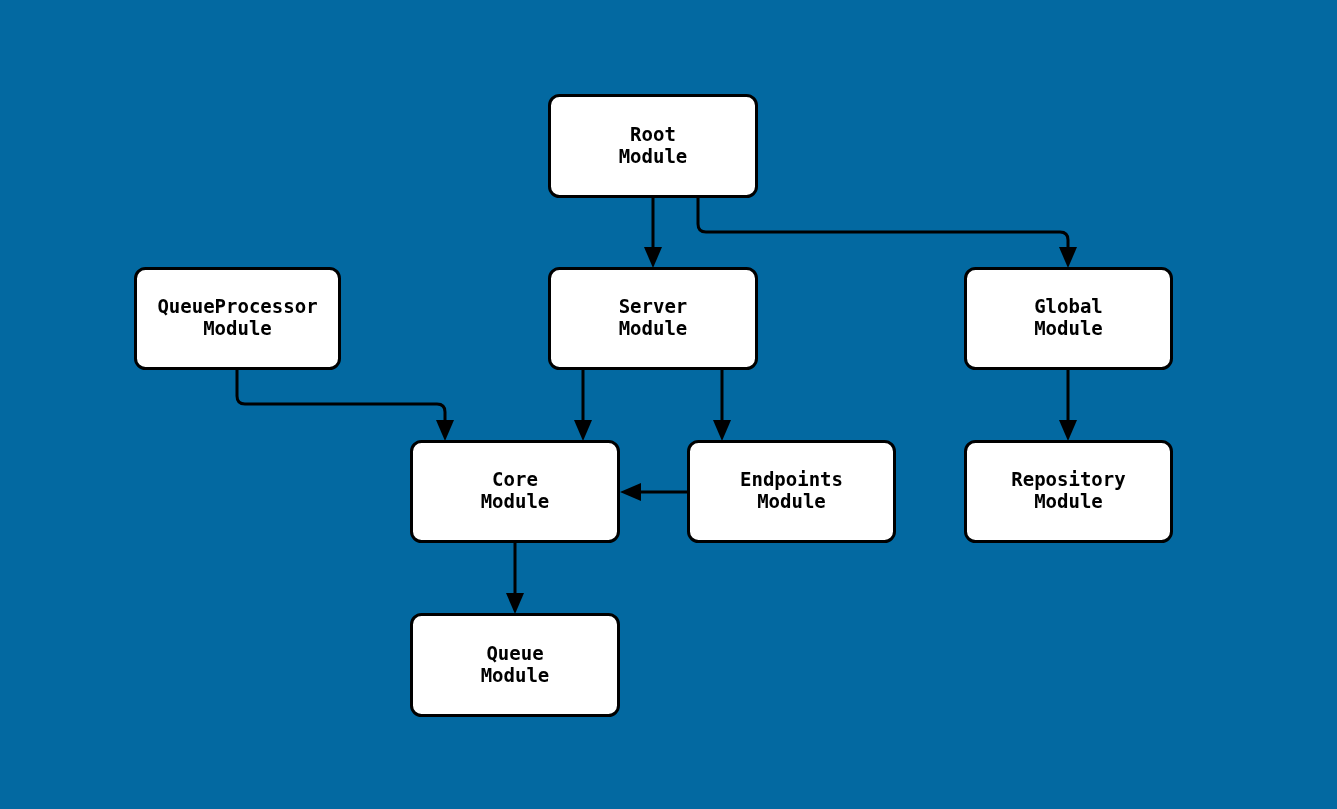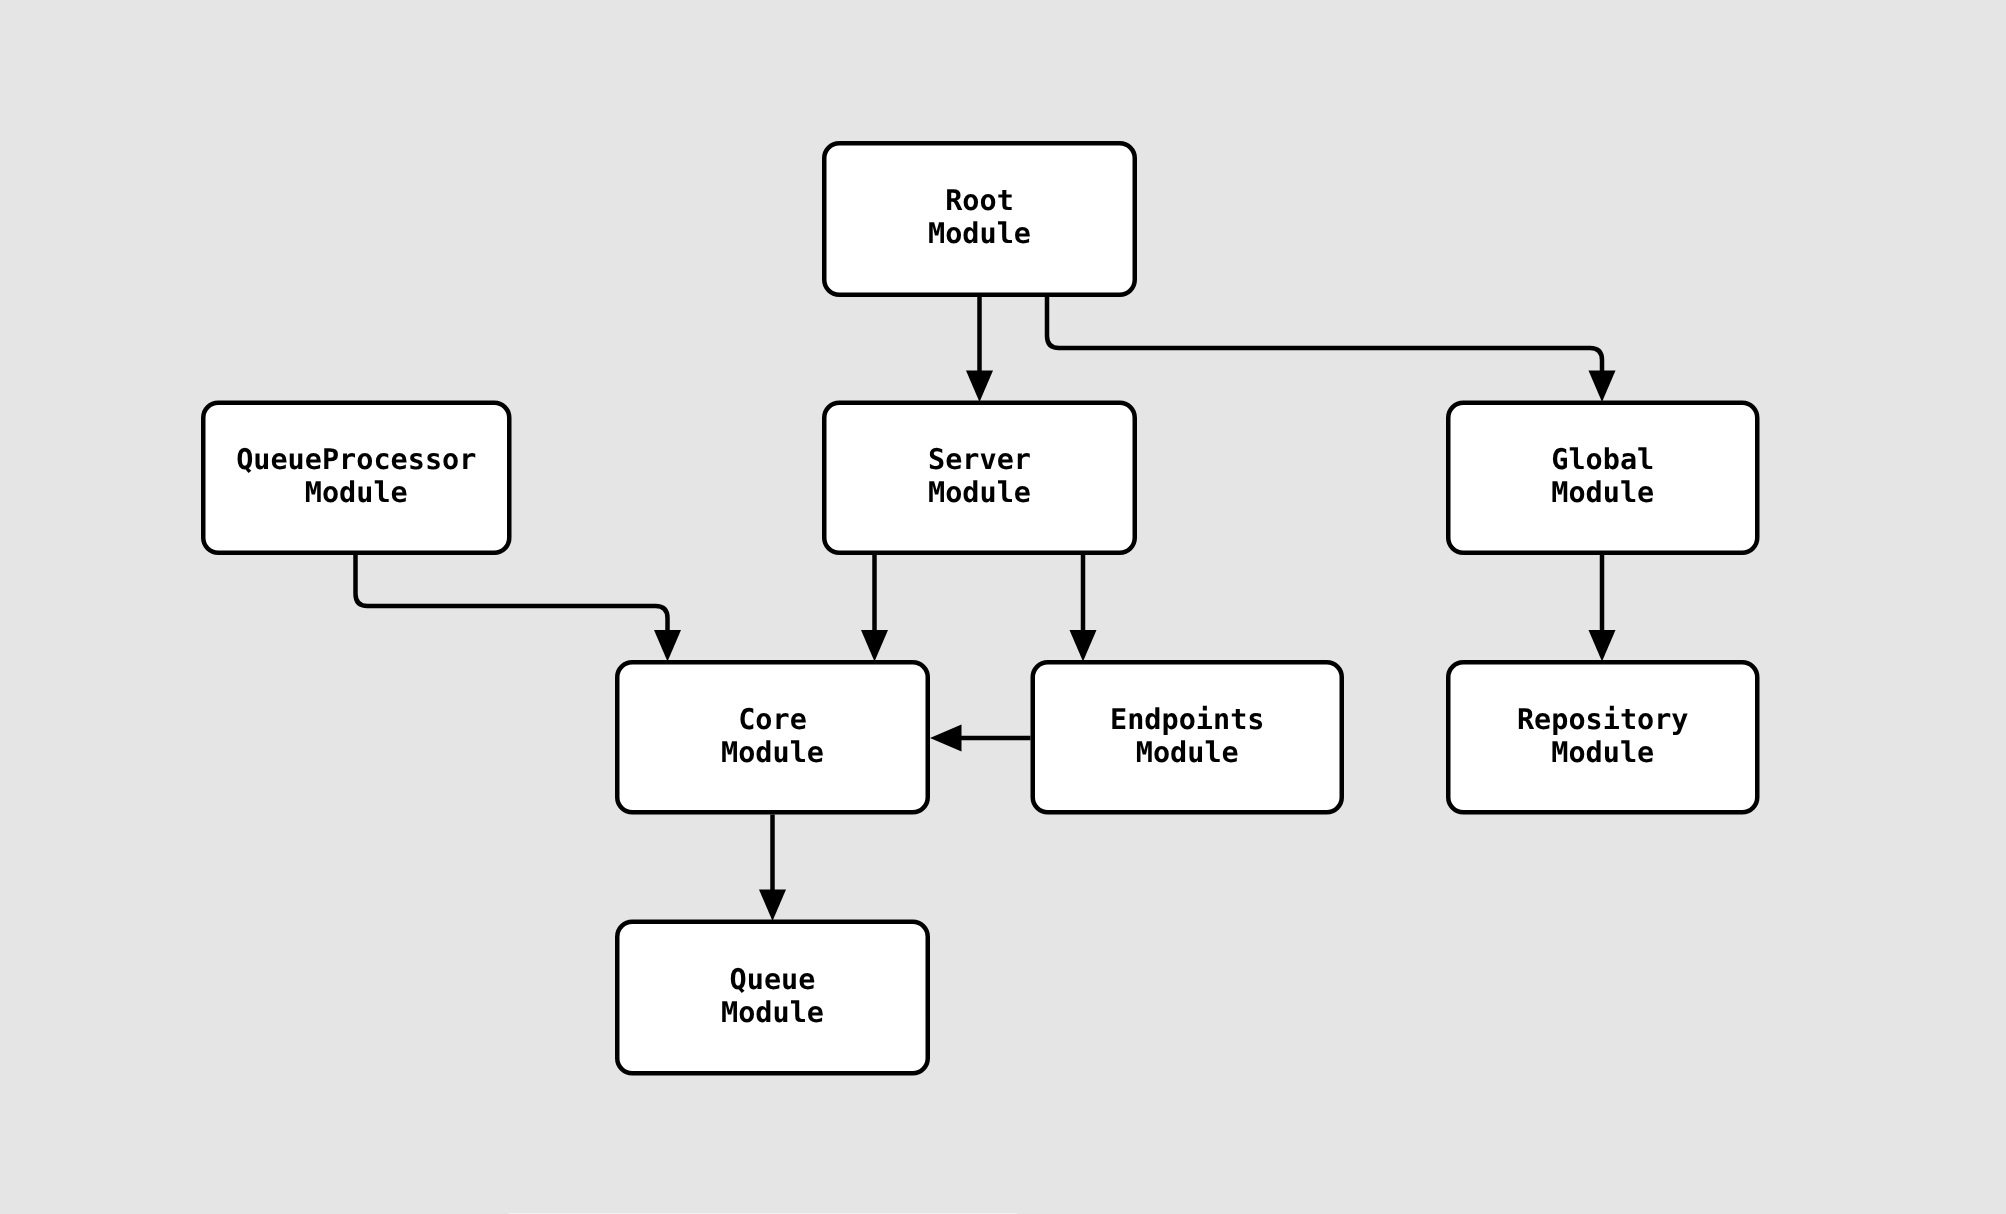--- a/index.html
+++ b/index.html
@@ -50,21 +50,21 @@
     stroke-linejoin: miter;
   }
   .edge-head {
     fill: #000000;
     stroke: none;
   }
 </style>
 </head>
 <body>
 
-<div id="diagram-root" style="background: #e5e5e5;">
+<div id="diagram-root" style="background: #0369a1;">
   <svg id="diagram-canvas" viewBox="0 0 1337 809" xmlns="http://www.w3.org/2000/svg">
     <g id="edges-layer">
         <g>
           <path class="edge-path" d="M 653 198 L 653 254" stroke="#000000" stroke-width="3"></path>
           <polygon class="edge-head" points="653,268 644,247 662,247" fill="#000000"></polygon>
         </g>
         <g>
           <path class="edge-path" d="M 698 198 L 698 224 Q 698 232 706 232 L 1060 232 Q 1068 232 1068 240 L 1068 254" stroke="#000000" stroke-width="3"></path>
           <polygon class="edge-head" points="1068,268 1059,247 1077,247" fill="#000000"></polygon>
         </g>

